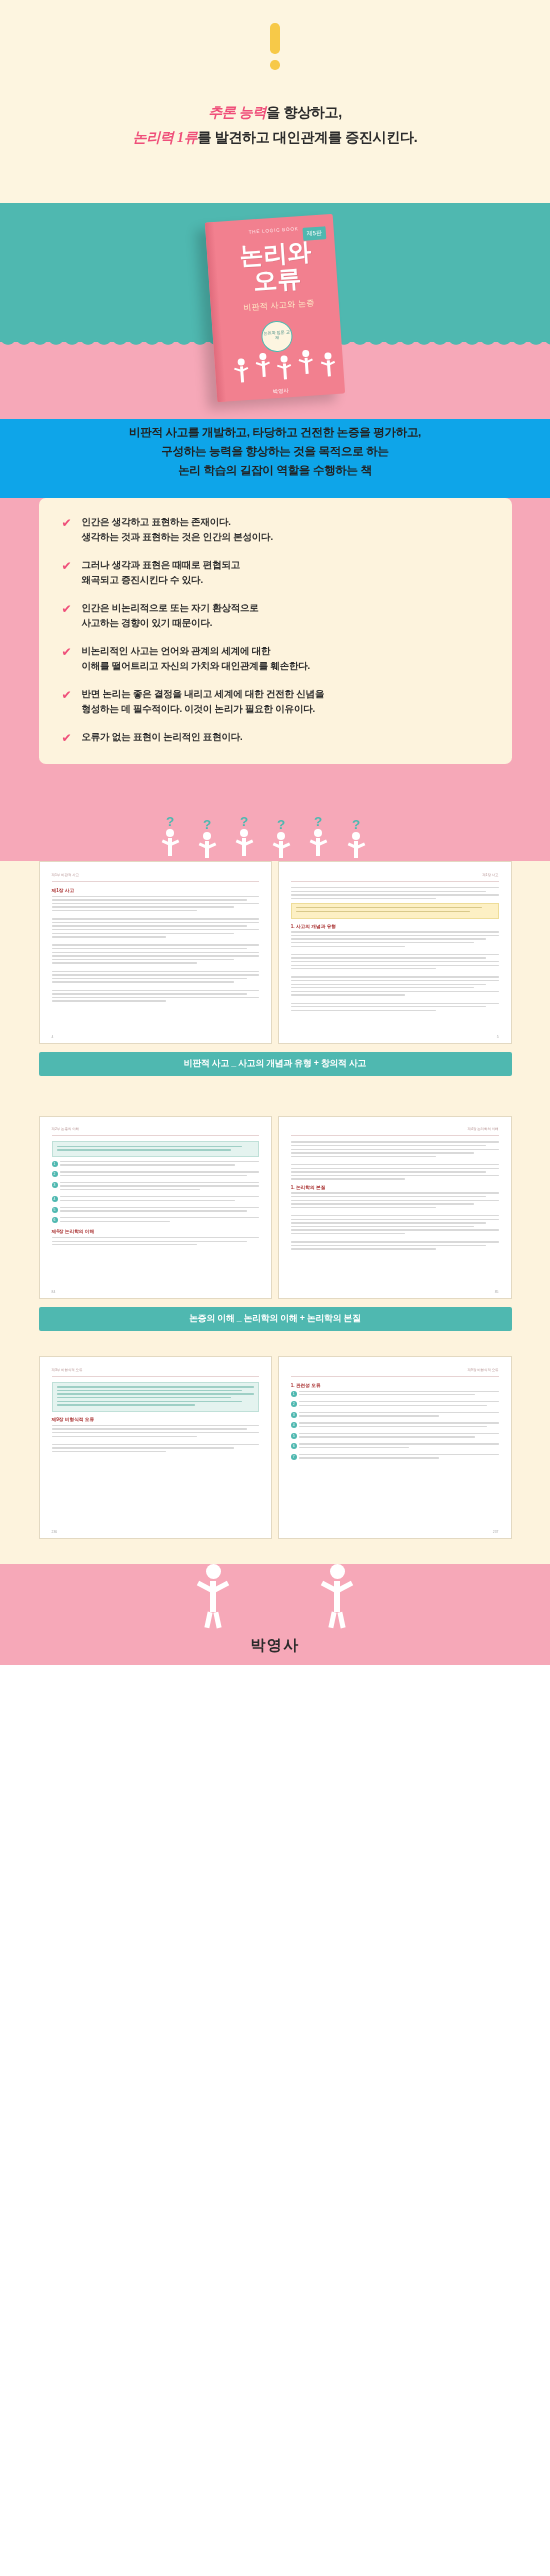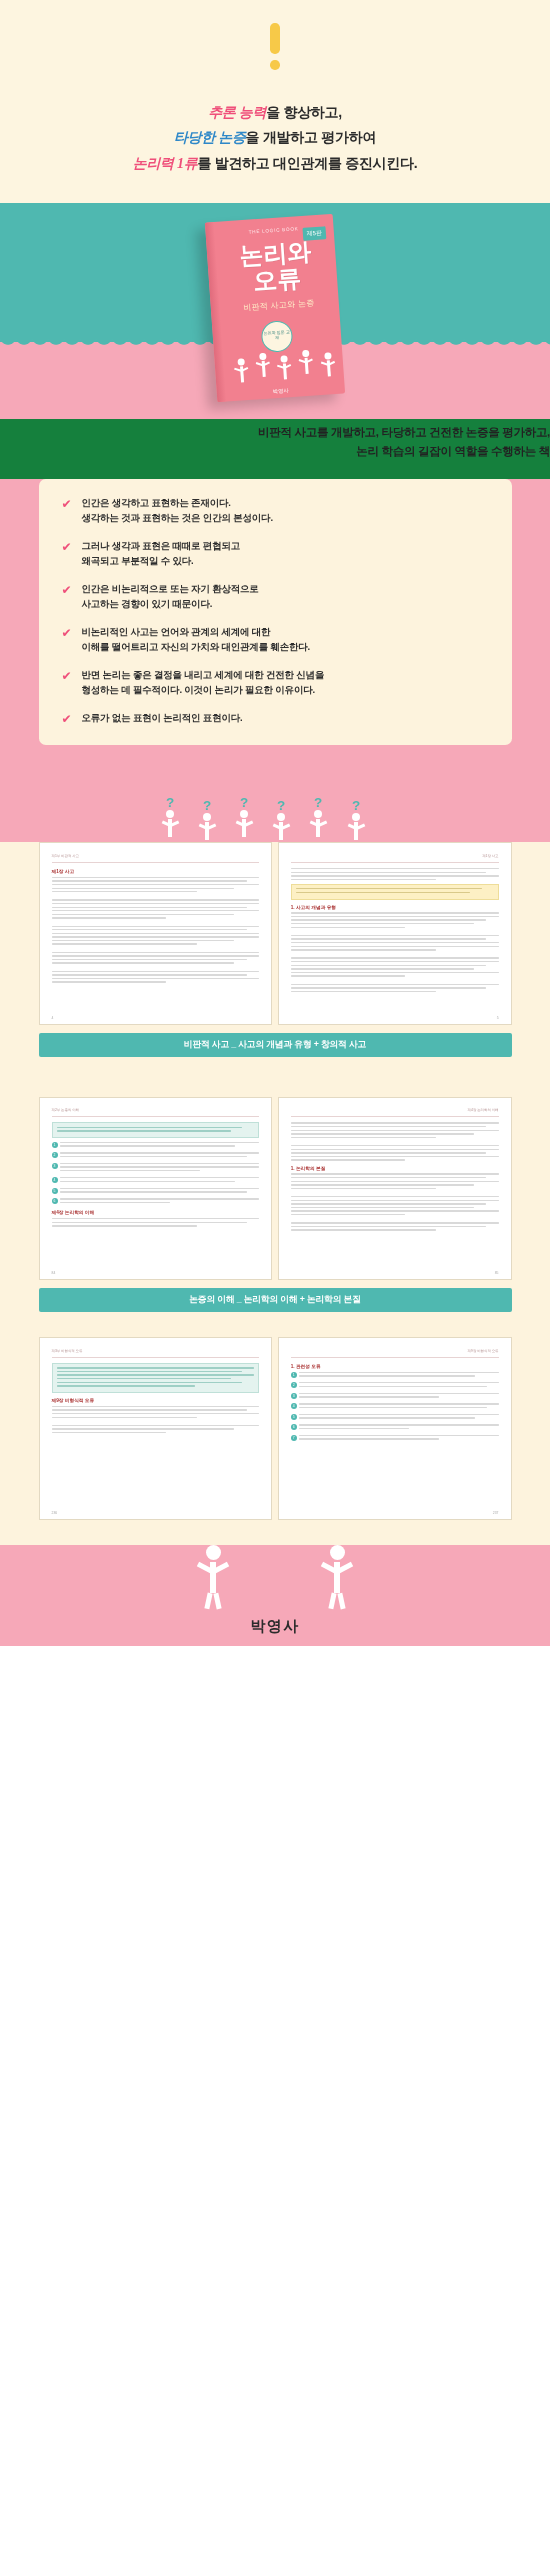--- a/index.html
+++ b/index.html
@@ -139,22 +139,22 @@
     background:#f6a8b8;
     text-align:center;
     font-size:7.4px;
     font-weight:bold;
     color:#3a3a3a;
     padding:4px 0 12px;
   }
 
   
   .lead {
-    background:#15803d;
-    text-align:right;
+    background:#0ea5e9;
+    text-align:center;
     padding:4px 0 17.6px;
     font-size:11.5px;
     font-weight:bold;
     line-height:1.65;
     color:#222;
     letter-spacing:-0.3px;
   }
 
   
   .checkwrap { background:#f6a8b8; padding:0 0 23px; }
@@ -281,23 +281,20 @@
     <div class="excl-wrap">
       <span class="excl-mark">
         <span class="bar"></span><span class="dot"></span>
       </span>
     </div>
     <div class="headline">
       <div>
         <span class="hl-pink hl-script">추론 능력</span><span>을 향상하고,</span>
       </div>
       <div>
-        <span class="hl-blue hl-script">타당한 논증</span><span>을 개발하고 평가하여</span>
-      </div>
-      <div>
         <span class="hl-pink hl-script">논리력 1류</span><span>를 발견하고 대인관계를 증진시킨다.</span>
       </div>
     </div>
   </section>
 
   <section class="bookband">
     <div class="teal"></div>
     <div class="wave"></div>
     <div class="book">
       <div class="spine"></div>
@@ -331,34 +328,35 @@
             <div class="body"></div>
           </div>
       </div>
       <div class="pub">박영사</div>
     </div>
   </section>
 
 
   <section class="lead">
     <div>비판적 사고를 개발하고, 타당하고 건전한 논증을 평가하고,</div>
+    <div>구성하는 능력을 향상하는 것을 목적으로 하는</div>
     <div>논리 학습의 길잡이 역할을 수행하는 책</div>
   </section>
 
   <section class="checkwrap">
     <div class="card">
       <div class="citem">
         <div class="cicon">✔</div>
         <div class="ctext" style="white-space:pre-line">인간은 생각하고 표현하는 존재이다.
 생각하는 것과 표현하는 것은 인간의 본성이다.</div>
       </div>
       <div class="citem">
         <div class="cicon">✔</div>
         <div class="ctext" style="white-space:pre-line">그러나 생각과 표현은 때때로 편협되고
-왜곡되고 부분적일 수 있다.</div>
+왜곡되고 증진시킨다 수 있다.</div>
       </div>
       <div class="citem">
         <div class="cicon">✔</div>
         <div class="ctext" style="white-space:pre-line">인간은 비논리적으로 또는 자기 환상적으로
 사고하는 경향이 있기 때문이다.</div>
       </div>
       <div class="citem">
         <div class="cicon">✔</div>
         <div class="ctext" style="white-space:pre-line">비논리적인 사고는 언어와 관계의 세계에 대한
 이해를 떨어트리고 자신의 가치와 대인관계를 훼손한다.</div>

